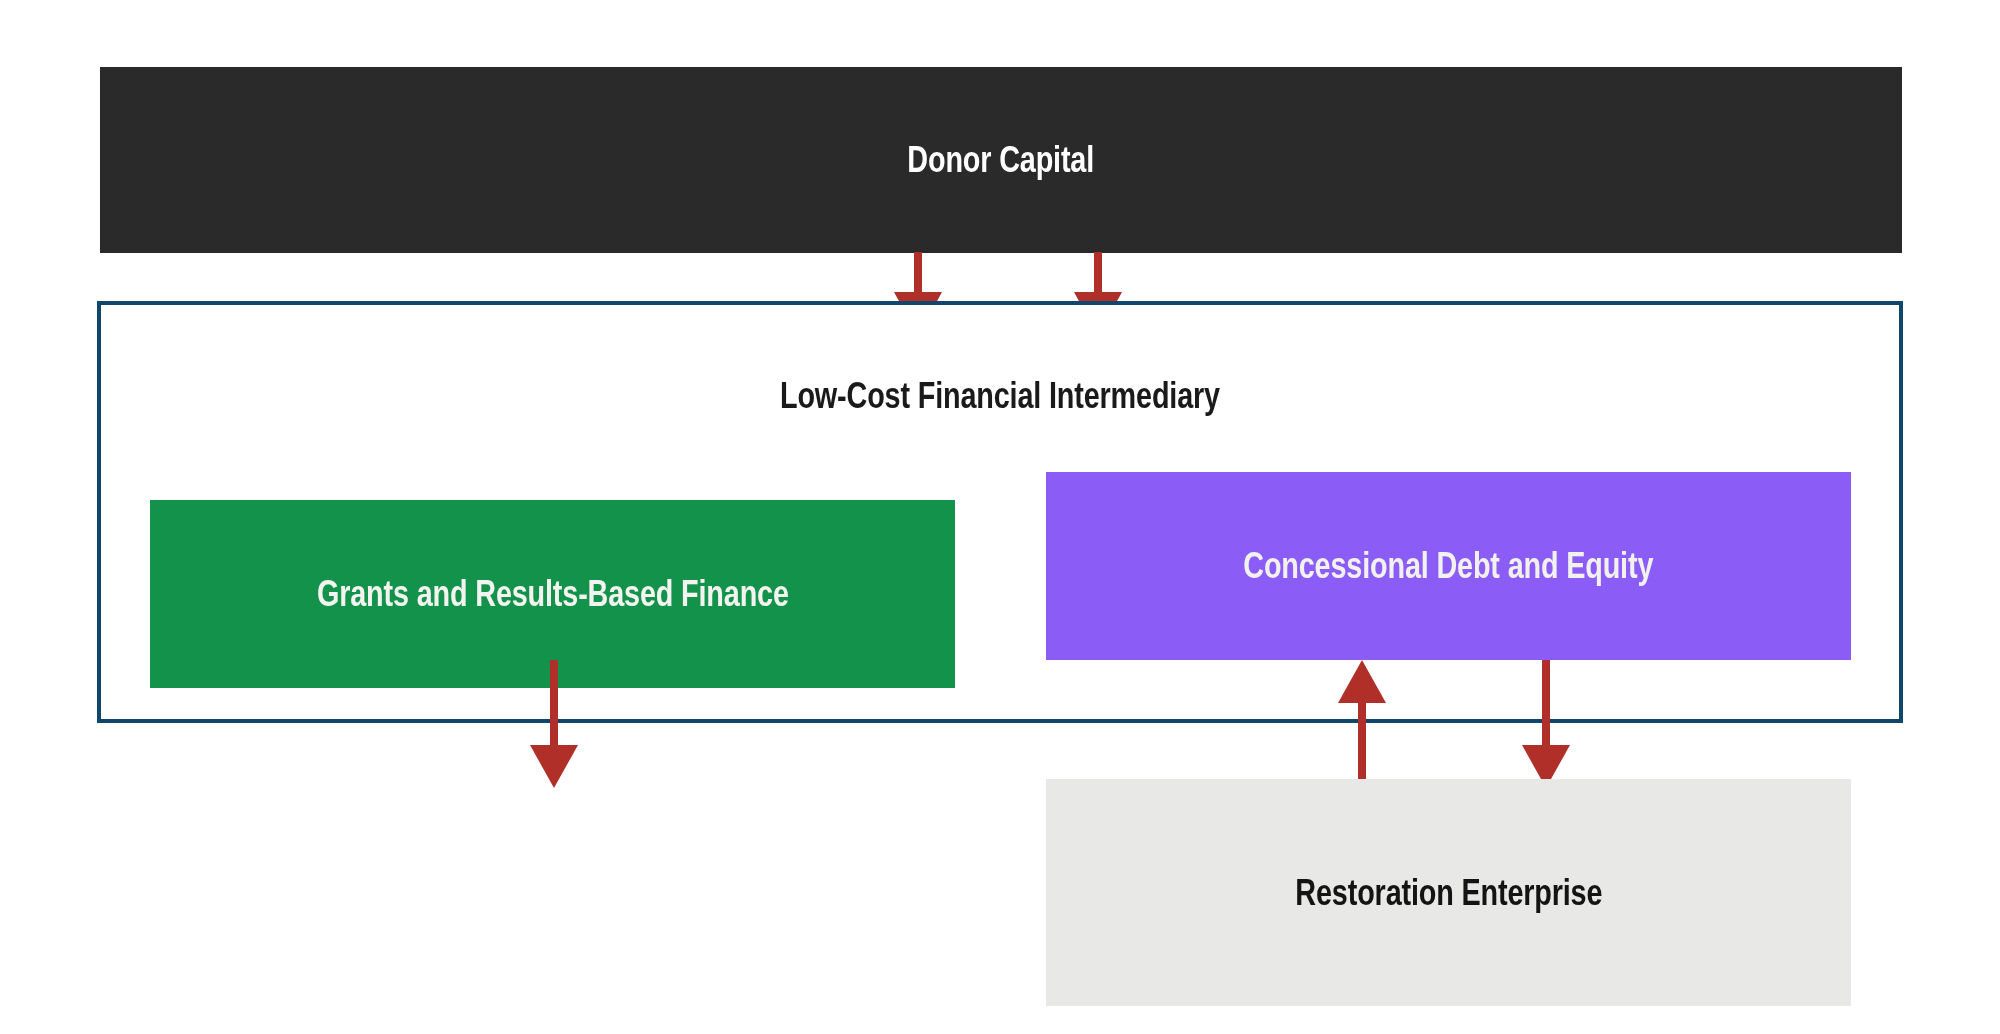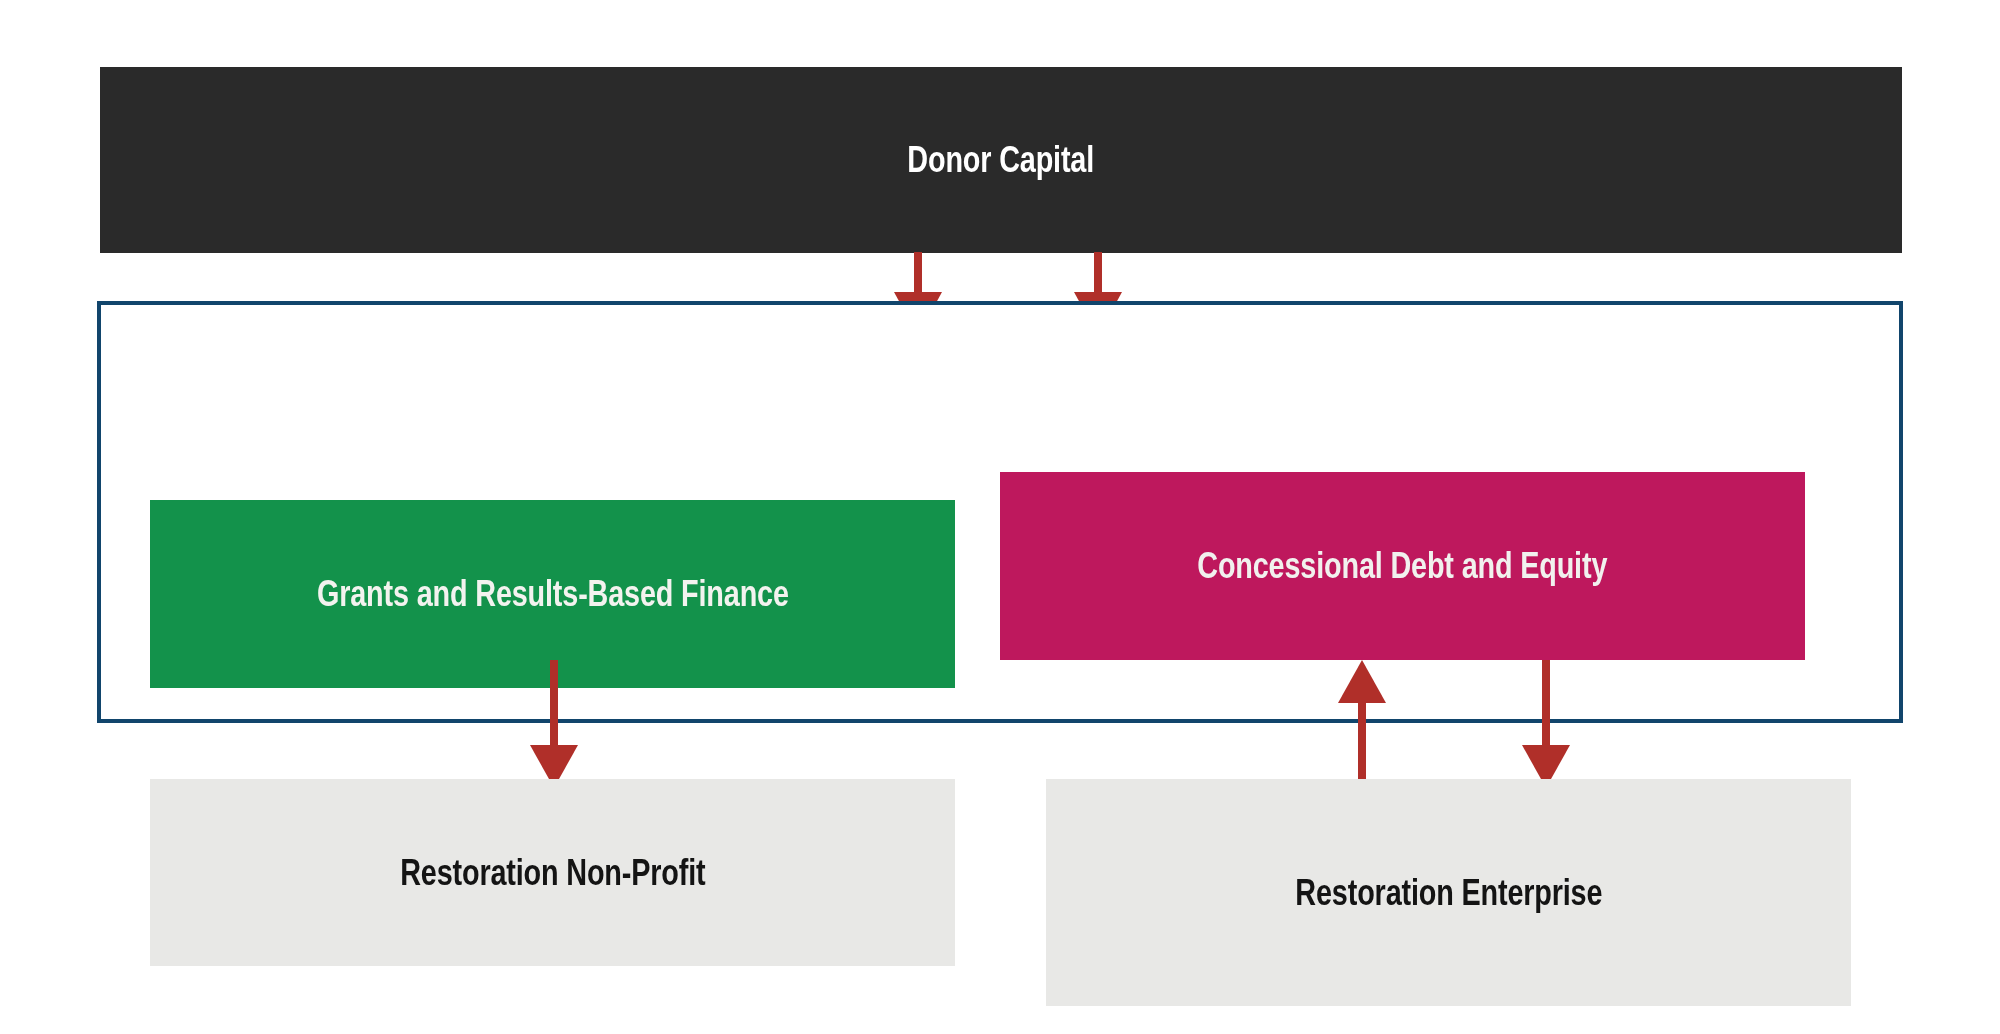--- a/index.html
+++ b/index.html
@@ -84,25 +84,25 @@
     background: #13924b;
     margin-top: 28px;
   }
   #grants-box .box-label {
     color: #f3f3ef;
     font-size: 36px;
   }
 
   
   #concessional-box {
-    left: 1000px;
+    left: 1046px;
     top: 472px;
     width: 805px;
     height: 188px;
-    background: #be185d;
+    background: #8b5cf6;
     text-align: center;
   }
   #concessional-box .box-label {
     color: #f1f1ee;
     font-size: 36px;
   }
 
   
   #nonprofit-box {
     left: 150px;
@@ -151,20 +151,23 @@
 
   <div class="arrow" id="arrow-donor-to-concessional" style="left:1070px; top:252px; width:56px; height:84px;">
     <svg width="56" height="84" viewBox="0 0 56 84">
       <rect x="24" y="0" width="8" height="44" fill="#b02f29"></rect>
       <polygon points="4,40 52,40 28,84" fill="#b02f29"></polygon>
     </svg>
   </div>
 
   <div id="intermediary-container"></div>
 
+  <div id="intermediary-title">
+    <span class="box-label">Low-Cost Financial Intermediary</span>
+  </div>
 
   <div class="box" id="grants-box">
     <span class="box-label">Grants and Results-Based Finance</span>
   </div>
 
   <div class="box" id="concessional-box">
     <span class="box-label">Concessional Debt and Equity</span>
   </div>
 
   <div class="arrow" id="arrow-grants-to-nonprofit" style="left:526px; top:660px; width:56px; height:128px;">
@@ -181,21 +184,18 @@
     </svg>
   </div>
 
   <div class="arrow" id="arrow-concessional-to-enterprise" style="left:1518px; top:660px; width:56px; height:128px;">
     <svg width="56" height="128" viewBox="0 0 56 128">
       <rect x="24" y="0" width="8" height="88" fill="#b02f29"></rect>
       <polygon points="4,85 52,85 28,128" fill="#b02f29"></polygon>
     </svg>
   </div>
 
-  <div class="box" id="nonprofit-box">
-    <span class="box-label">Restoration Non-Profit</span>
-  </div>
 
   <div class="box" id="enterprise-box">
     <span class="box-label">Restoration Enterprise</span>
   </div>
 
 </div>
 
 </body></html>

